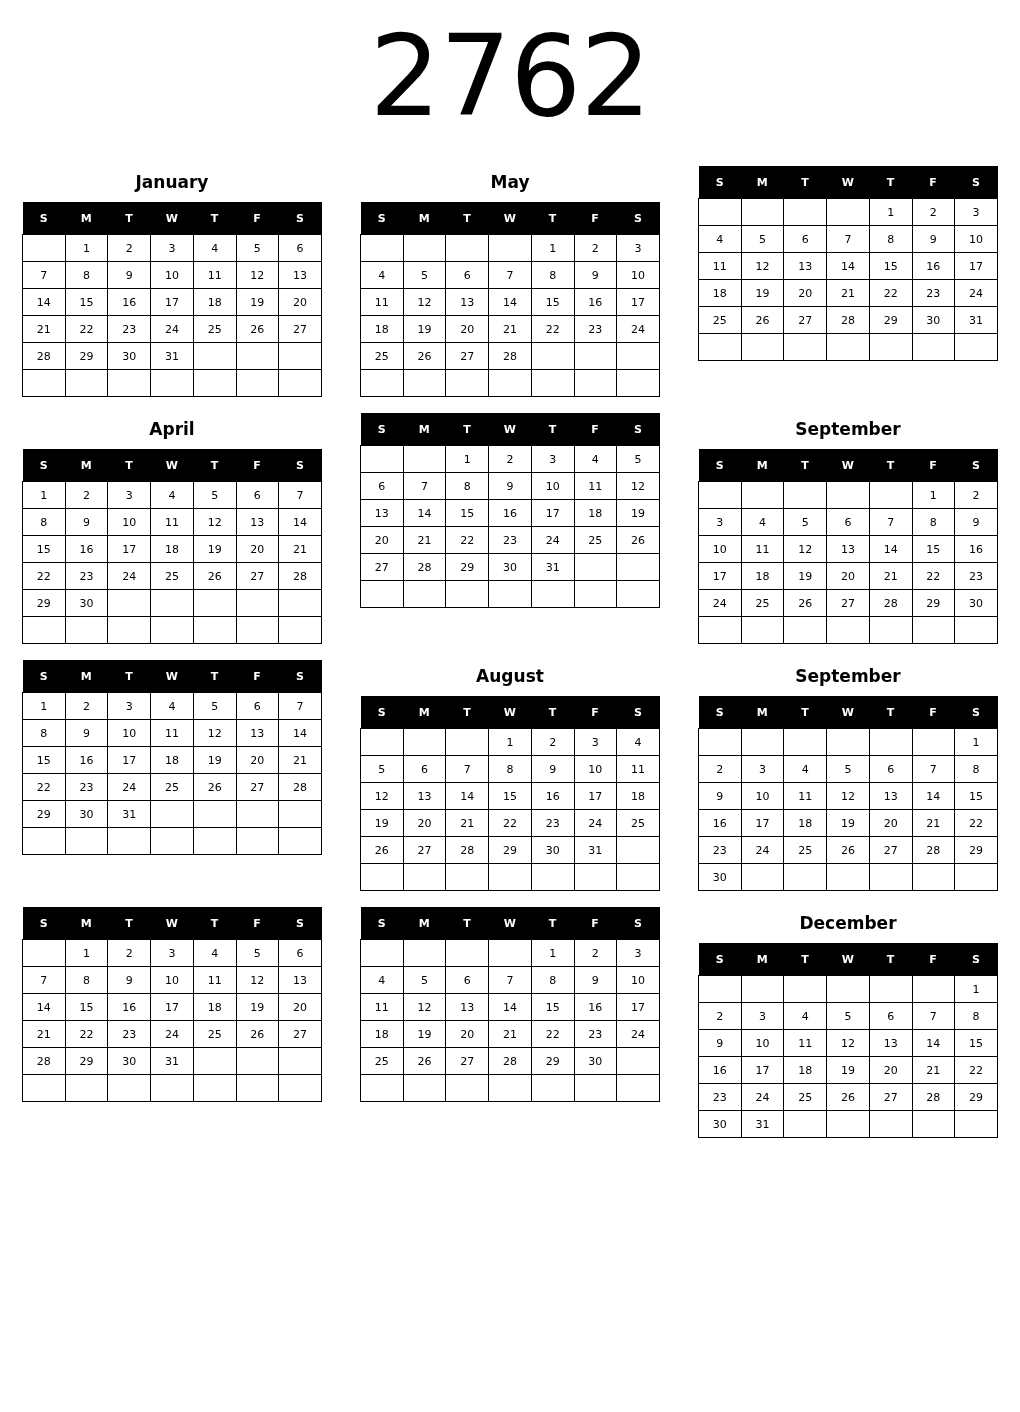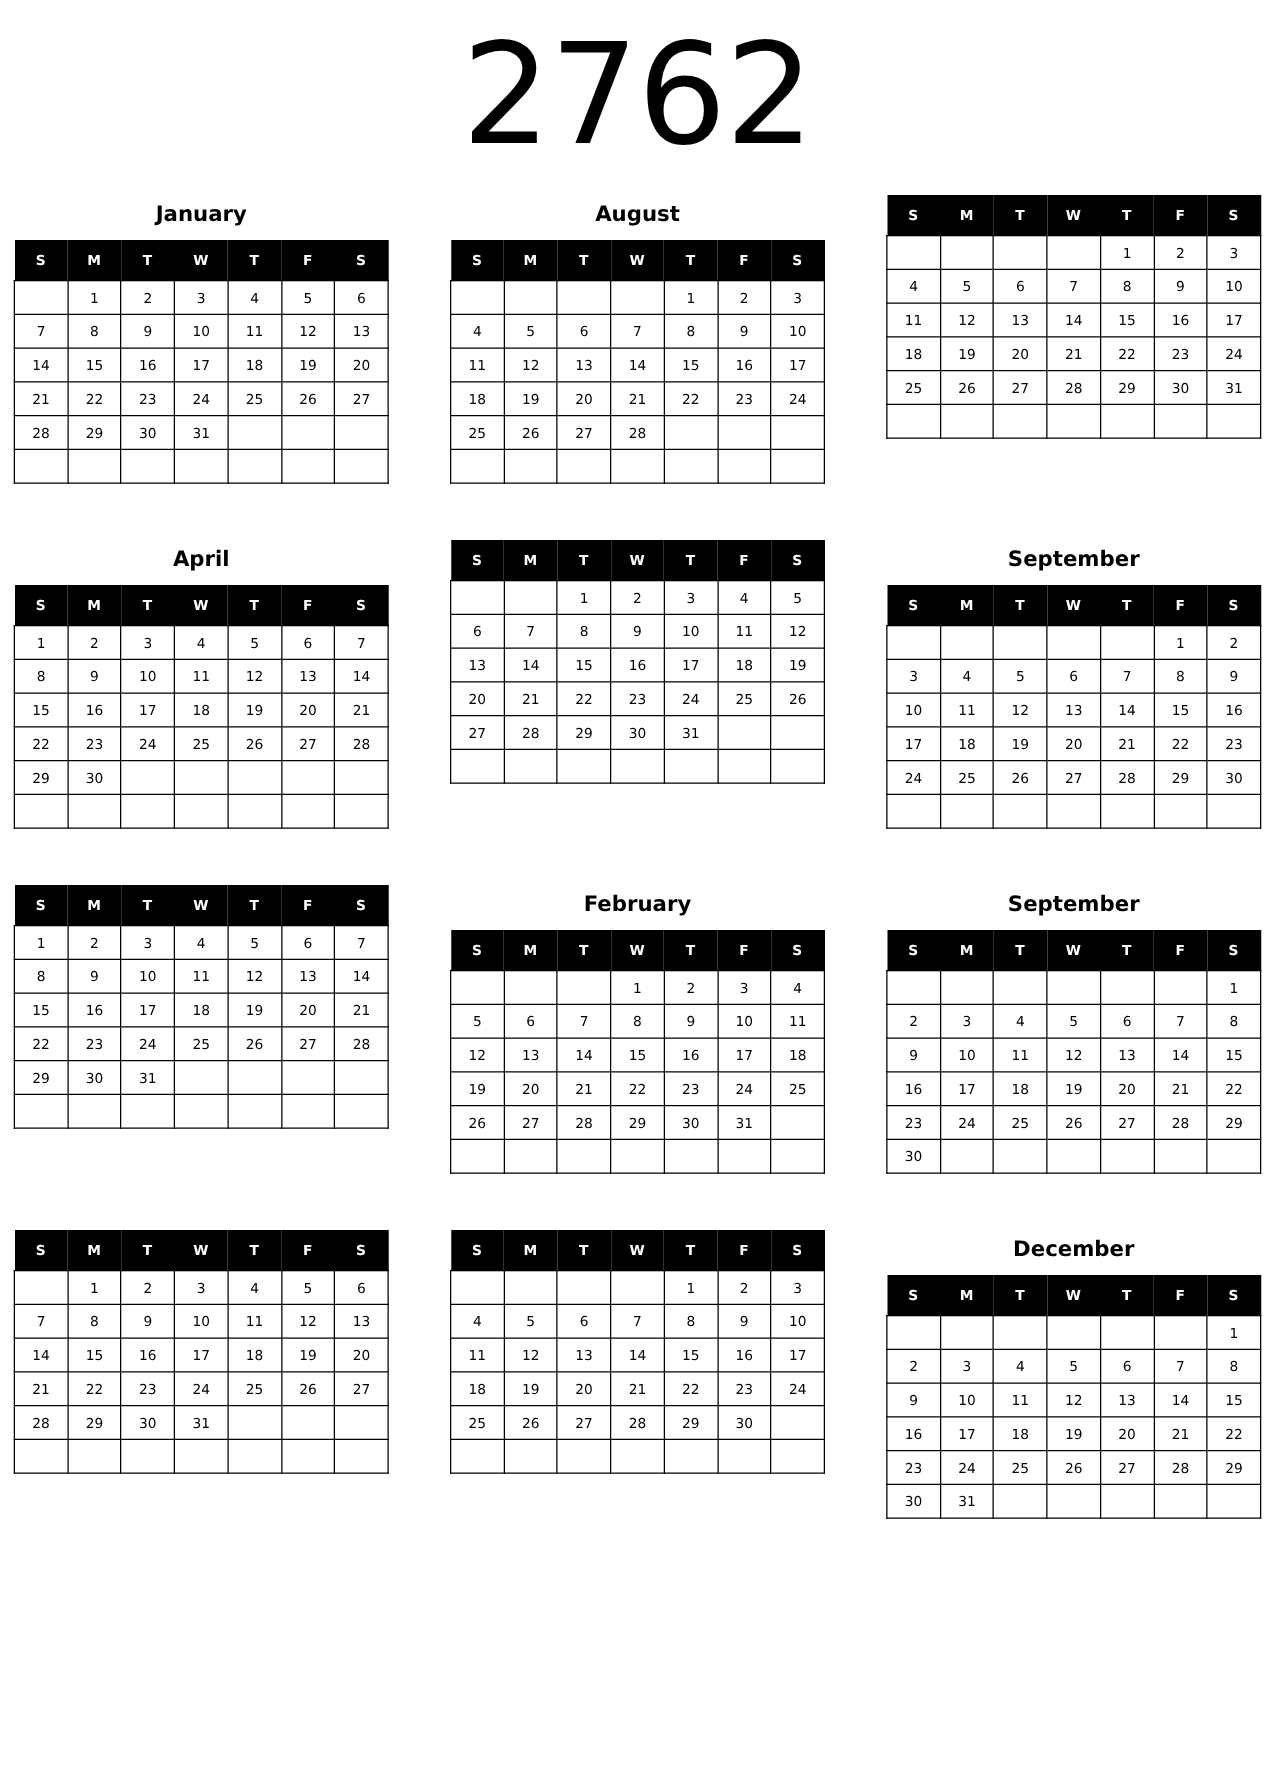--- a/index.html
+++ b/index.html
@@ -24,27 +24,26 @@
     text-align: center;
     font-size: 112px;
     font-weight: normal;
     letter-spacing: -1px;
     line-height: 1;
     padding-top: 20px;
     margin: 0;
     font-family: "DejaVu Sans", sans-serif;
   }
   .months-grid {
-    margin-top: 24px;
+    margin-top: 34px;
     display: grid;
     grid-template-columns: repeat(3, 320px);
     justify-content: center;
     column-gap: 18px;
     row-gap: 0px;
-    gap: 29px;
   }
   .month {
     width: 320px;
     margin-bottom: 16px;
   }
   .month-name {
     text-align: center;
     font-size: 17px;
     font-weight: bold;
     padding: 6px 0 10px 0;
@@ -149,450 +148,450 @@
               <td></td>
               <td></td>
               <td></td>
               <td></td>
               <td></td>
             </tr>
           </tbody>
         </table>
       </div>
       <div class="month">
+        <div class="month-name">May</div>
+        <table class="cal">
+          <thead>
+            <tr class="header-row">
+              <th>S</th>
+              <th>M</th>
+              <th>T</th>
+              <th>W</th>
+              <th>T</th>
+              <th>F</th>
+              <th>S</th>
+            </tr>
+          </thead>
+          <tbody>
+            <tr>
+              <td></td>
+              <td></td>
+              <td></td>
+              <td></td>
+              <td>1</td>
+              <td>2</td>
+              <td>3</td>
+            </tr>
+            <tr>
+              <td>4</td>
+              <td>5</td>
+              <td>6</td>
+              <td>7</td>
+              <td>8</td>
+              <td>9</td>
+              <td>10</td>
+            </tr>
+            <tr>
+              <td>11</td>
+              <td>12</td>
+              <td>13</td>
+              <td>14</td>
+              <td>15</td>
+              <td>16</td>
+              <td>17</td>
+            </tr>
+            <tr>
+              <td>18</td>
+              <td>19</td>
+              <td>20</td>
+              <td>21</td>
+              <td>22</td>
+              <td>23</td>
+              <td>24</td>
+            </tr>
+            <tr>
+              <td>25</td>
+              <td>26</td>
+              <td>27</td>
+              <td>28</td>
+              <td></td>
+              <td></td>
+              <td></td>
+            </tr>
+            <tr>
+              <td></td>
+              <td></td>
+              <td></td>
+              <td></td>
+              <td></td>
+              <td></td>
+              <td></td>
+            </tr>
+          </tbody>
+        </table>
+      </div>
+      <div class="month">
+        <table class="cal">
+          <thead>
+            <tr class="header-row">
+              <th>S</th>
+              <th>M</th>
+              <th>T</th>
+              <th>W</th>
+              <th>T</th>
+              <th>F</th>
+              <th>S</th>
+            </tr>
+          </thead>
+          <tbody>
+            <tr>
+              <td></td>
+              <td></td>
+              <td></td>
+              <td></td>
+              <td>1</td>
+              <td>2</td>
+              <td>3</td>
+            </tr>
+            <tr>
+              <td>4</td>
+              <td>5</td>
+              <td>6</td>
+              <td>7</td>
+              <td>8</td>
+              <td>9</td>
+              <td>10</td>
+            </tr>
+            <tr>
+              <td>11</td>
+              <td>12</td>
+              <td>13</td>
+              <td>14</td>
+              <td>15</td>
+              <td>16</td>
+              <td>17</td>
+            </tr>
+            <tr>
+              <td>18</td>
+              <td>19</td>
+              <td>20</td>
+              <td>21</td>
+              <td>22</td>
+              <td>23</td>
+              <td>24</td>
+            </tr>
+            <tr>
+              <td>25</td>
+              <td>26</td>
+              <td>27</td>
+              <td>28</td>
+              <td>29</td>
+              <td>30</td>
+              <td>31</td>
+            </tr>
+            <tr>
+              <td></td>
+              <td></td>
+              <td></td>
+              <td></td>
+              <td></td>
+              <td></td>
+              <td></td>
+            </tr>
+          </tbody>
+        </table>
+      </div>
+      <div class="month">
+        <div class="month-name">April</div>
+        <table class="cal">
+          <thead>
+            <tr class="header-row">
+              <th>S</th>
+              <th>M</th>
+              <th>T</th>
+              <th>W</th>
+              <th>T</th>
+              <th>F</th>
+              <th>S</th>
+            </tr>
+          </thead>
+          <tbody>
+            <tr>
+              <td>1</td>
+              <td>2</td>
+              <td>3</td>
+              <td>4</td>
+              <td>5</td>
+              <td>6</td>
+              <td>7</td>
+            </tr>
+            <tr>
+              <td>8</td>
+              <td>9</td>
+              <td>10</td>
+              <td>11</td>
+              <td>12</td>
+              <td>13</td>
+              <td>14</td>
+            </tr>
+            <tr>
+              <td>15</td>
+              <td>16</td>
+              <td>17</td>
+              <td>18</td>
+              <td>19</td>
+              <td>20</td>
+              <td>21</td>
+            </tr>
+            <tr>
+              <td>22</td>
+              <td>23</td>
+              <td>24</td>
+              <td>25</td>
+              <td>26</td>
+              <td>27</td>
+              <td>28</td>
+            </tr>
+            <tr>
+              <td>29</td>
+              <td>30</td>
+              <td></td>
+              <td></td>
+              <td></td>
+              <td></td>
+              <td></td>
+            </tr>
+            <tr>
+              <td></td>
+              <td></td>
+              <td></td>
+              <td></td>
+              <td></td>
+              <td></td>
+              <td></td>
+            </tr>
+          </tbody>
+        </table>
+      </div>
+      <div class="month">
+        <table class="cal">
+          <thead>
+            <tr class="header-row">
+              <th>S</th>
+              <th>M</th>
+              <th>T</th>
+              <th>W</th>
+              <th>T</th>
+              <th>F</th>
+              <th>S</th>
+            </tr>
+          </thead>
+          <tbody>
+            <tr>
+              <td></td>
+              <td></td>
+              <td>1</td>
+              <td>2</td>
+              <td>3</td>
+              <td>4</td>
+              <td>5</td>
+            </tr>
+            <tr>
+              <td>6</td>
+              <td>7</td>
+              <td>8</td>
+              <td>9</td>
+              <td>10</td>
+              <td>11</td>
+              <td>12</td>
+            </tr>
+            <tr>
+              <td>13</td>
+              <td>14</td>
+              <td>15</td>
+              <td>16</td>
+              <td>17</td>
+              <td>18</td>
+              <td>19</td>
+            </tr>
+            <tr>
+              <td>20</td>
+              <td>21</td>
+              <td>22</td>
+              <td>23</td>
+              <td>24</td>
+              <td>25</td>
+              <td>26</td>
+            </tr>
+            <tr>
+              <td>27</td>
+              <td>28</td>
+              <td>29</td>
+              <td>30</td>
+              <td>31</td>
+              <td></td>
+              <td></td>
+            </tr>
+            <tr>
+              <td></td>
+              <td></td>
+              <td></td>
+              <td></td>
+              <td></td>
+              <td></td>
+              <td></td>
+            </tr>
+          </tbody>
+        </table>
+      </div>
+      <div class="month">
+        <div class="month-name">September</div>
+        <table class="cal">
+          <thead>
+            <tr class="header-row">
+              <th>S</th>
+              <th>M</th>
+              <th>T</th>
+              <th>W</th>
+              <th>T</th>
+              <th>F</th>
+              <th>S</th>
+            </tr>
+          </thead>
+          <tbody>
+            <tr>
+              <td></td>
+              <td></td>
+              <td></td>
+              <td></td>
+              <td></td>
+              <td>1</td>
+              <td>2</td>
+            </tr>
+            <tr>
+              <td>3</td>
+              <td>4</td>
+              <td>5</td>
+              <td>6</td>
+              <td>7</td>
+              <td>8</td>
+              <td>9</td>
+            </tr>
+            <tr>
+              <td>10</td>
+              <td>11</td>
+              <td>12</td>
+              <td>13</td>
+              <td>14</td>
+              <td>15</td>
+              <td>16</td>
+            </tr>
+            <tr>
+              <td>17</td>
+              <td>18</td>
+              <td>19</td>
+              <td>20</td>
+              <td>21</td>
+              <td>22</td>
+              <td>23</td>
+            </tr>
+            <tr>
+              <td>24</td>
+              <td>25</td>
+              <td>26</td>
+              <td>27</td>
+              <td>28</td>
+              <td>29</td>
+              <td>30</td>
+            </tr>
+            <tr>
+              <td></td>
+              <td></td>
+              <td></td>
+              <td></td>
+              <td></td>
+              <td></td>
+              <td></td>
+            </tr>
+          </tbody>
+        </table>
+      </div>
+      <div class="month">
+        <table class="cal">
+          <thead>
+            <tr class="header-row">
+              <th>S</th>
+              <th>M</th>
+              <th>T</th>
+              <th>W</th>
+              <th>T</th>
+              <th>F</th>
+              <th>S</th>
+            </tr>
+          </thead>
+          <tbody>
+            <tr>
+              <td>1</td>
+              <td>2</td>
+              <td>3</td>
+              <td>4</td>
+              <td>5</td>
+              <td>6</td>
+              <td>7</td>
+            </tr>
+            <tr>
+              <td>8</td>
+              <td>9</td>
+              <td>10</td>
+              <td>11</td>
+              <td>12</td>
+              <td>13</td>
+              <td>14</td>
+            </tr>
+            <tr>
+              <td>15</td>
+              <td>16</td>
+              <td>17</td>
+              <td>18</td>
+              <td>19</td>
+              <td>20</td>
+              <td>21</td>
+            </tr>
+            <tr>
+              <td>22</td>
+              <td>23</td>
+              <td>24</td>
+              <td>25</td>
+              <td>26</td>
+              <td>27</td>
+              <td>28</td>
+            </tr>
+            <tr>
+              <td>29</td>
+              <td>30</td>
+              <td>31</td>
+              <td></td>
+              <td></td>
+              <td></td>
+              <td></td>
+            </tr>
+            <tr>
+              <td></td>
+              <td></td>
+              <td></td>
+              <td></td>
+              <td></td>
+              <td></td>
+              <td></td>
+            </tr>
+          </tbody>
+        </table>
+      </div>
+      <div class="month">
         <div class="month-name">August</div>
-        <table class="cal">
-          <thead>
-            <tr class="header-row">
-              <th>S</th>
-              <th>M</th>
-              <th>T</th>
-              <th>W</th>
-              <th>T</th>
-              <th>F</th>
-              <th>S</th>
-            </tr>
-          </thead>
-          <tbody>
-            <tr>
-              <td></td>
-              <td></td>
-              <td></td>
-              <td></td>
-              <td>1</td>
-              <td>2</td>
-              <td>3</td>
-            </tr>
-            <tr>
-              <td>4</td>
-              <td>5</td>
-              <td>6</td>
-              <td>7</td>
-              <td>8</td>
-              <td>9</td>
-              <td>10</td>
-            </tr>
-            <tr>
-              <td>11</td>
-              <td>12</td>
-              <td>13</td>
-              <td>14</td>
-              <td>15</td>
-              <td>16</td>
-              <td>17</td>
-            </tr>
-            <tr>
-              <td>18</td>
-              <td>19</td>
-              <td>20</td>
-              <td>21</td>
-              <td>22</td>
-              <td>23</td>
-              <td>24</td>
-            </tr>
-            <tr>
-              <td>25</td>
-              <td>26</td>
-              <td>27</td>
-              <td>28</td>
-              <td></td>
-              <td></td>
-              <td></td>
-            </tr>
-            <tr>
-              <td></td>
-              <td></td>
-              <td></td>
-              <td></td>
-              <td></td>
-              <td></td>
-              <td></td>
-            </tr>
-          </tbody>
-        </table>
-      </div>
-      <div class="month">
-        <table class="cal">
-          <thead>
-            <tr class="header-row">
-              <th>S</th>
-              <th>M</th>
-              <th>T</th>
-              <th>W</th>
-              <th>T</th>
-              <th>F</th>
-              <th>S</th>
-            </tr>
-          </thead>
-          <tbody>
-            <tr>
-              <td></td>
-              <td></td>
-              <td></td>
-              <td></td>
-              <td>1</td>
-              <td>2</td>
-              <td>3</td>
-            </tr>
-            <tr>
-              <td>4</td>
-              <td>5</td>
-              <td>6</td>
-              <td>7</td>
-              <td>8</td>
-              <td>9</td>
-              <td>10</td>
-            </tr>
-            <tr>
-              <td>11</td>
-              <td>12</td>
-              <td>13</td>
-              <td>14</td>
-              <td>15</td>
-              <td>16</td>
-              <td>17</td>
-            </tr>
-            <tr>
-              <td>18</td>
-              <td>19</td>
-              <td>20</td>
-              <td>21</td>
-              <td>22</td>
-              <td>23</td>
-              <td>24</td>
-            </tr>
-            <tr>
-              <td>25</td>
-              <td>26</td>
-              <td>27</td>
-              <td>28</td>
-              <td>29</td>
-              <td>30</td>
-              <td>31</td>
-            </tr>
-            <tr>
-              <td></td>
-              <td></td>
-              <td></td>
-              <td></td>
-              <td></td>
-              <td></td>
-              <td></td>
-            </tr>
-          </tbody>
-        </table>
-      </div>
-      <div class="month">
-        <div class="month-name">April</div>
-        <table class="cal">
-          <thead>
-            <tr class="header-row">
-              <th>S</th>
-              <th>M</th>
-              <th>T</th>
-              <th>W</th>
-              <th>T</th>
-              <th>F</th>
-              <th>S</th>
-            </tr>
-          </thead>
-          <tbody>
-            <tr>
-              <td>1</td>
-              <td>2</td>
-              <td>3</td>
-              <td>4</td>
-              <td>5</td>
-              <td>6</td>
-              <td>7</td>
-            </tr>
-            <tr>
-              <td>8</td>
-              <td>9</td>
-              <td>10</td>
-              <td>11</td>
-              <td>12</td>
-              <td>13</td>
-              <td>14</td>
-            </tr>
-            <tr>
-              <td>15</td>
-              <td>16</td>
-              <td>17</td>
-              <td>18</td>
-              <td>19</td>
-              <td>20</td>
-              <td>21</td>
-            </tr>
-            <tr>
-              <td>22</td>
-              <td>23</td>
-              <td>24</td>
-              <td>25</td>
-              <td>26</td>
-              <td>27</td>
-              <td>28</td>
-            </tr>
-            <tr>
-              <td>29</td>
-              <td>30</td>
-              <td></td>
-              <td></td>
-              <td></td>
-              <td></td>
-              <td></td>
-            </tr>
-            <tr>
-              <td></td>
-              <td></td>
-              <td></td>
-              <td></td>
-              <td></td>
-              <td></td>
-              <td></td>
-            </tr>
-          </tbody>
-        </table>
-      </div>
-      <div class="month">
-        <table class="cal">
-          <thead>
-            <tr class="header-row">
-              <th>S</th>
-              <th>M</th>
-              <th>T</th>
-              <th>W</th>
-              <th>T</th>
-              <th>F</th>
-              <th>S</th>
-            </tr>
-          </thead>
-          <tbody>
-            <tr>
-              <td></td>
-              <td></td>
-              <td>1</td>
-              <td>2</td>
-              <td>3</td>
-              <td>4</td>
-              <td>5</td>
-            </tr>
-            <tr>
-              <td>6</td>
-              <td>7</td>
-              <td>8</td>
-              <td>9</td>
-              <td>10</td>
-              <td>11</td>
-              <td>12</td>
-            </tr>
-            <tr>
-              <td>13</td>
-              <td>14</td>
-              <td>15</td>
-              <td>16</td>
-              <td>17</td>
-              <td>18</td>
-              <td>19</td>
-            </tr>
-            <tr>
-              <td>20</td>
-              <td>21</td>
-              <td>22</td>
-              <td>23</td>
-              <td>24</td>
-              <td>25</td>
-              <td>26</td>
-            </tr>
-            <tr>
-              <td>27</td>
-              <td>28</td>
-              <td>29</td>
-              <td>30</td>
-              <td>31</td>
-              <td></td>
-              <td></td>
-            </tr>
-            <tr>
-              <td></td>
-              <td></td>
-              <td></td>
-              <td></td>
-              <td></td>
-              <td></td>
-              <td></td>
-            </tr>
-          </tbody>
-        </table>
-      </div>
-      <div class="month">
-        <div class="month-name">September</div>
-        <table class="cal">
-          <thead>
-            <tr class="header-row">
-              <th>S</th>
-              <th>M</th>
-              <th>T</th>
-              <th>W</th>
-              <th>T</th>
-              <th>F</th>
-              <th>S</th>
-            </tr>
-          </thead>
-          <tbody>
-            <tr>
-              <td></td>
-              <td></td>
-              <td></td>
-              <td></td>
-              <td></td>
-              <td>1</td>
-              <td>2</td>
-            </tr>
-            <tr>
-              <td>3</td>
-              <td>4</td>
-              <td>5</td>
-              <td>6</td>
-              <td>7</td>
-              <td>8</td>
-              <td>9</td>
-            </tr>
-            <tr>
-              <td>10</td>
-              <td>11</td>
-              <td>12</td>
-              <td>13</td>
-              <td>14</td>
-              <td>15</td>
-              <td>16</td>
-            </tr>
-            <tr>
-              <td>17</td>
-              <td>18</td>
-              <td>19</td>
-              <td>20</td>
-              <td>21</td>
-              <td>22</td>
-              <td>23</td>
-            </tr>
-            <tr>
-              <td>24</td>
-              <td>25</td>
-              <td>26</td>
-              <td>27</td>
-              <td>28</td>
-              <td>29</td>
-              <td>30</td>
-            </tr>
-            <tr>
-              <td></td>
-              <td></td>
-              <td></td>
-              <td></td>
-              <td></td>
-              <td></td>
-              <td></td>
-            </tr>
-          </tbody>
-        </table>
-      </div>
-      <div class="month">
-        <table class="cal">
-          <thead>
-            <tr class="header-row">
-              <th>S</th>
-              <th>M</th>
-              <th>T</th>
-              <th>W</th>
-              <th>T</th>
-              <th>F</th>
-              <th>S</th>
-            </tr>
-          </thead>
-          <tbody>
-            <tr>
-              <td>1</td>
-              <td>2</td>
-              <td>3</td>
-              <td>4</td>
-              <td>5</td>
-              <td>6</td>
-              <td>7</td>
-            </tr>
-            <tr>
-              <td>8</td>
-              <td>9</td>
-              <td>10</td>
-              <td>11</td>
-              <td>12</td>
-              <td>13</td>
-              <td>14</td>
-            </tr>
-            <tr>
-              <td>15</td>
-              <td>16</td>
-              <td>17</td>
-              <td>18</td>
-              <td>19</td>
-              <td>20</td>
-              <td>21</td>
-            </tr>
-            <tr>
-              <td>22</td>
-              <td>23</td>
-              <td>24</td>
-              <td>25</td>
-              <td>26</td>
-              <td>27</td>
-              <td>28</td>
-            </tr>
-            <tr>
-              <td>29</td>
-              <td>30</td>
-              <td>31</td>
-              <td></td>
-              <td></td>
-              <td></td>
-              <td></td>
-            </tr>
-            <tr>
-              <td></td>
-              <td></td>
-              <td></td>
-              <td></td>
-              <td></td>
-              <td></td>
-              <td></td>
-            </tr>
-          </tbody>
-        </table>
-      </div>
-      <div class="month">
-        <div class="month-name">February</div>
         <table class="cal">
           <thead>
             <tr class="header-row">
               <th>S</th>
               <th>M</th>
               <th>T</th>
               <th>W</th>
               <th>T</th>
               <th>F</th>
               <th>S</th>

